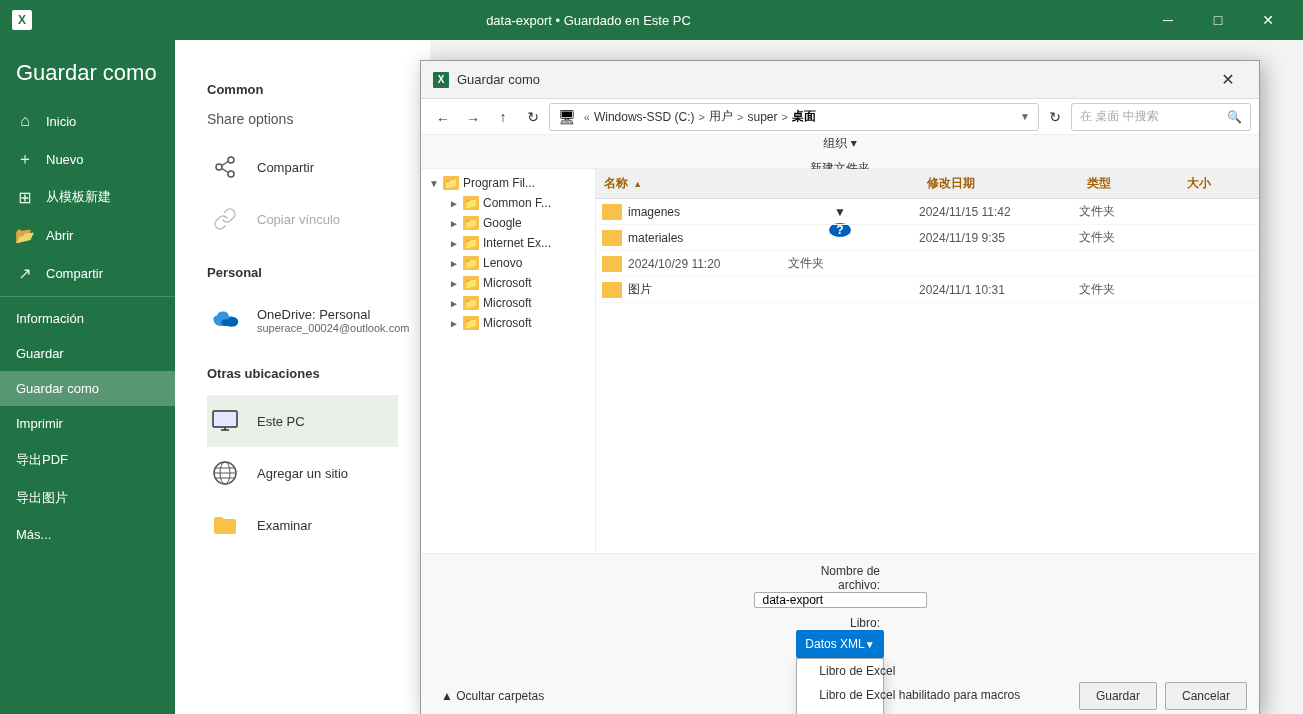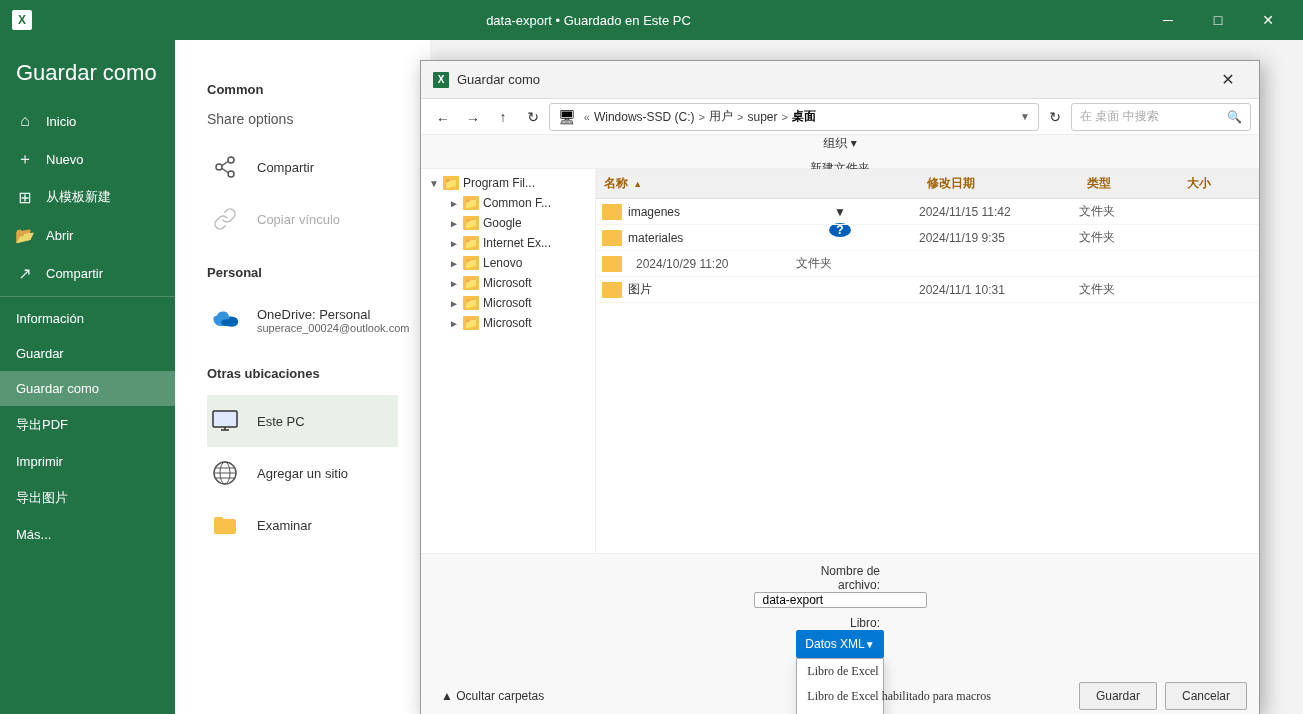--- a/index.html
+++ b/index.html
@@ -338,21 +338,21 @@
       font-size: 12px;
     }
     .file-row .file-icon {
       width: 20px; height: 16px;
       margin: 0 6px;
       background: #F8C14A;
       border-radius: 1px;
       flex-shrink: 0;
     }
     .file-row .file-name { flex: 1; color: #333; }
-    .file-row .file-date { width: 160px; color: #555; margin-left: 8px; }
+    .file-row .file-date { width: 160px; color: #555; }
     .file-row .file-type { width: 100px; color: #555; }
     .file-row .file-size { width: 80px; color: #555; }
 
     
     .sort-indicator { font-size: 9px; margin-left: 2px; }
 
     
     .dialog-form {
       border-top: 1px solid #eee;
       padding: 10px 12px;
@@ -391,25 +391,24 @@
       position: absolute;
       left: 0; top: 28px;
       width: 100%;
       background: #fff;
       border: 1px solid #aaa;
       box-shadow: 2px 4px 12px rgba(0,0,0,0.15);
       z-index: 200;
       font-size: 12px;
     }
     .dropdown-item {
-      padding: 5px 10px;
+      padding: 5px 22px;
       cursor: pointer;
       color: #333;
       white-space: nowrap;
-      font-family: Liberation Serif, serif;
     }
 
     .dialog-buttons {
       display: flex;
       justify-content: flex-end;
       align-items: center;
       gap: 8px;
       padding: 6px 12px 4px;
       background: #f8f8f8;
     }
@@ -486,24 +485,24 @@
     <div class="backstage-nav-item">
       <span>Información</span>
     </div>
     <div class="backstage-nav-item">
       <span>Guardar</span>
     </div>
     <div class="backstage-nav-item active">
       <span>Guardar como</span>
     </div>
     <div class="backstage-nav-item">
+      <span>Imprimir</span>
+    </div>
+    <div class="backstage-nav-item">
       <span>导出PDF</span>
-    </div>
-    <div class="backstage-nav-item">
-      <span>Imprimir</span>
     </div>
     <div class="backstage-nav-item">
       <span>导出图片</span>
     </div>
     <div class="backstage-nav-item">
       <span>Más...</span>
     </div>
   </div>
 
   <div class="backstage-content">

